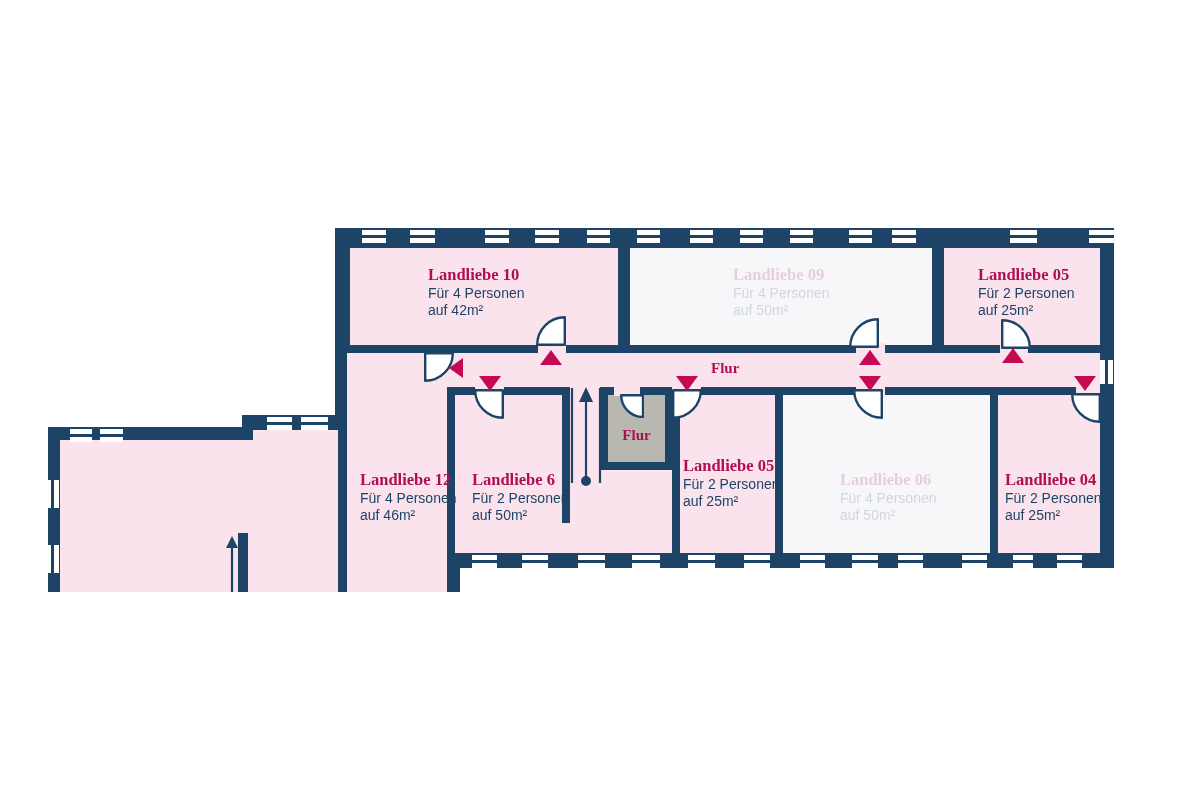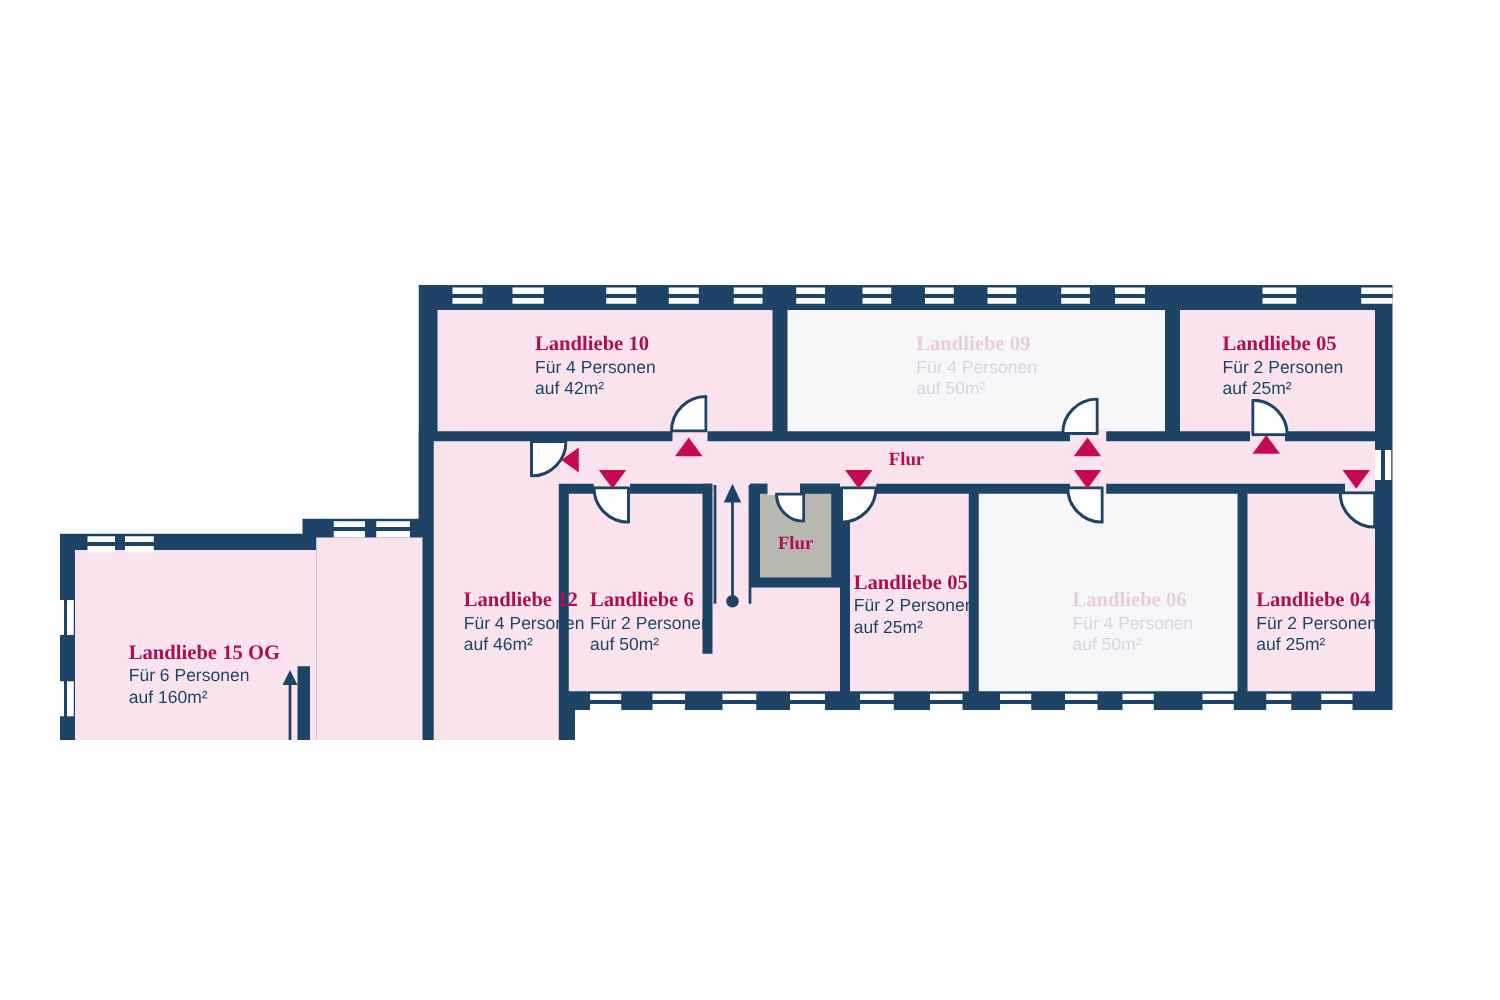--- a/index.html
+++ b/index.html
@@ -168,47 +168,42 @@
   <div class="room-label faded" style="left:733px;top:265px;">
     <div class="t">Landliebe 09</div>
     <div>Für 4 Personen</div>
     <div>auf 50m²</div>
   </div>
   <div class="room-label" style="left:978px;top:265px;">
     <div class="t">Landliebe 05</div>
     <div>Für 2 Personen</div>
     <div>auf 25m²</div>
   </div>
-  <div class="room-label" style="left:360px;top:470px;margin-left:11px;">
+  <div class="room-label" style="left:360px;top:470px;">
     <div class="t">Landliebe 12</div>
     <div>Für 4 Personen</div>
     <div>auf 46m²</div>
   </div>
   <div class="room-label" style="left:472px;top:470px;">
     <div class="t">Landliebe 6</div>
     <div>Für 2 Personen</div>
     <div>auf 50m²</div>
   </div>
   <div class="room-label" style="left:683px;top:456px;">
     <div class="t">Landliebe 05</div>
     <div>Für 2 Personen</div>
     <div>auf 25m²</div>
   </div>
-  <div class="room-label faded" style="left:858px;top:470px;">
+  <div class="room-label faded" style="left:840px;top:470px;">
     <div class="t">Landliebe 06</div>
     <div>Für 4 Personen</div>
     <div>auf 50m²</div>
   </div>
   <div class="room-label" style="left:1005px;top:470px;">
     <div class="t">Landliebe 04</div>
     <div>Für 2 Personen</div>
     <div>auf 25m²</div>
   </div>
-  <div class="room-label" style="left:103px;top:512px;">
-    <div class="t">Landliebe 15 OG</div>
-    <div>Für 6 Personen</div>
-    <div>auf 160m²</div>
-  </div>
 
   <div class="tag" style="left:711px;top:360px;">Flur</div>
   <div class="tag" style="left:600px;top:427px;width:73px;text-align:center;">Flur</div>
 
 </div>
 
 </body></html>

